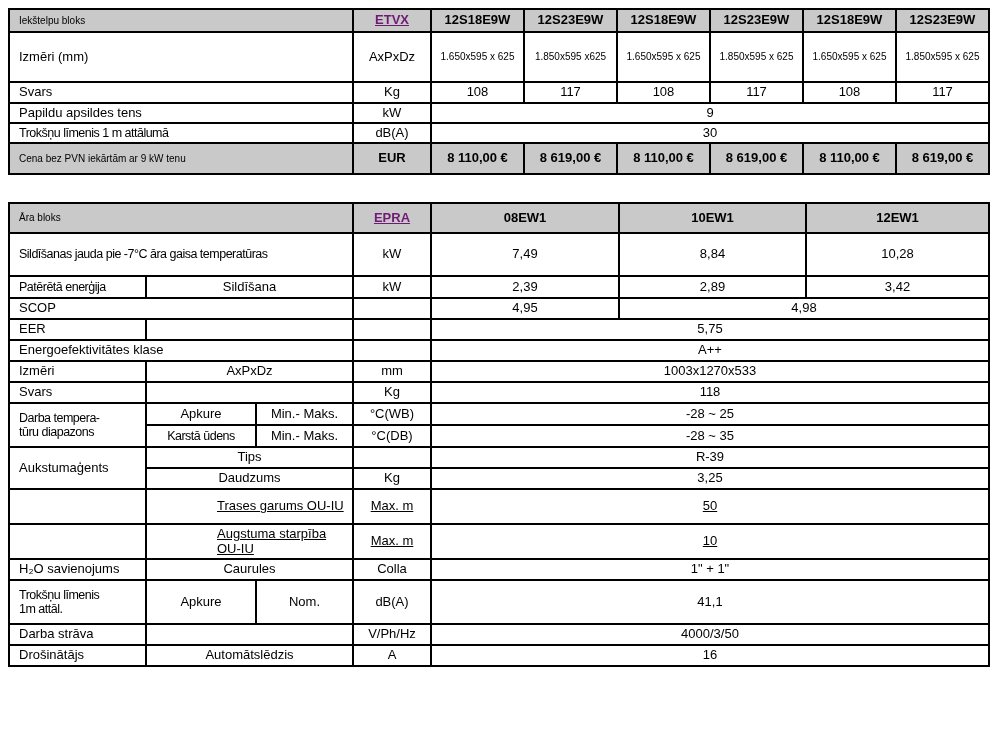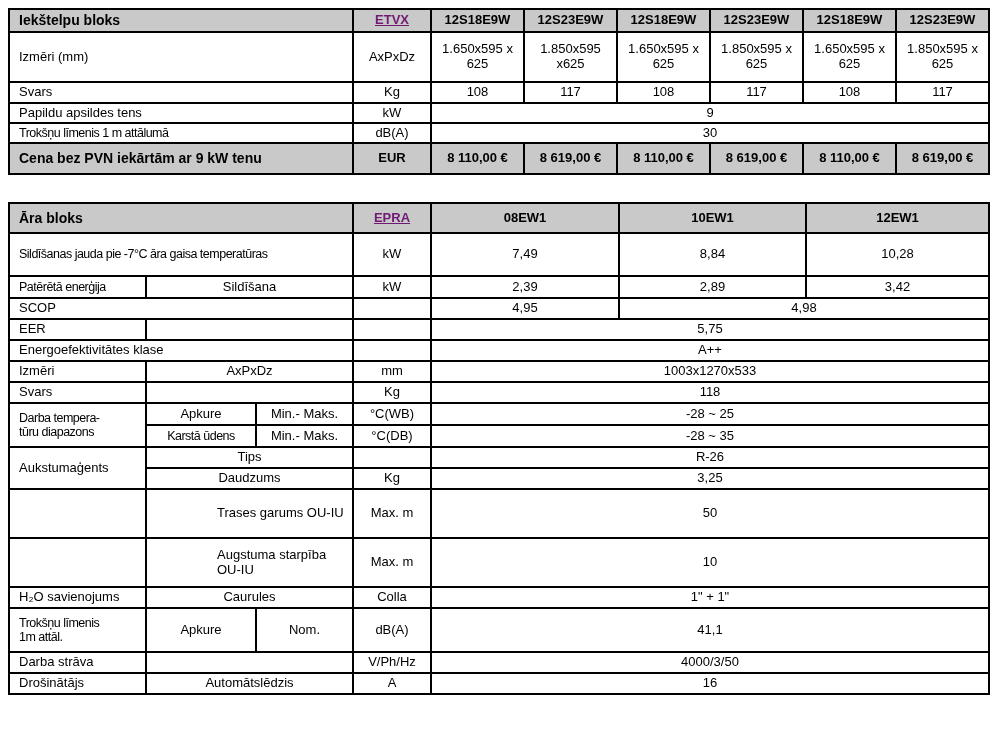--- a/index.html
+++ b/index.html
@@ -4,30 +4,30 @@
 <style>
   html,body{margin:0;padding:0;background:#fff;}
   body{width:996px;height:736px;font-family:"Liberation Sans", sans-serif;color:#000;}
   table{border-collapse:collapse;table-layout:fixed;margin-left:8px;}
   .t1{margin-top:8px;}
   .t2{margin-top:27px;}
   td{border:2px solid #000;font-size:13px;vertical-align:middle;padding:1px 3px;overflow:hidden;line-height:1.15;}
   .lbl{text-align:left;padding-left:9px;}
   .c{text-align:center;}
   .b{font-weight:bold;}
-  .title{font-size:14px;font-weight:bold;}
+  .title{font-size:10px;font-weight:normal;}
   .gray{background:#C9C9C9;}
   .narrow{font-size:12.5px;letter-spacing:-0.5px;}
-  .sm{font-size:13px;}
+  .sm{font-size:10px;}
   .pre{white-space:pre-line;}
   .indent{padding-left:70px;}
   a.lnk{color:#701a75;font-weight:bold;text-decoration:underline;cursor:pointer;}
   
   .h23{height:23px;} .h50{height:50px;} .h21{height:21px;} .h20{height:20px;} .h31{height:31px;}
-  .g30{height:30px;} .g43{height:43px;} .g22{height:22px;} .g21{height:21px;margin-left:32px;} .g35{height:49px;} .g44{height:44px;}
+  .g30{height:30px;} .g43{height:43px;} .g22{height:22px;} .g21{height:21px;margin-left:32px;} .g35{height:35px;text-decoration:underline;} .g44{height:44px;}
 </style>
 </head>
 <body>
 
 <table class="t1">
   <colgroup>
     <col style="width:344px">
       <col style="width:78px">
     <col style="width:93px">
       <col style="width:93px">
@@ -163,21 +163,21 @@
     <tr class="g22">
       <td class="c narrow">Karstā ūdens</td>
       <td class="c">Min.- Maks.</td>
       <td class="c">°C(DB)</td>
       <td class="c" colspan="3">-28 ~ 35</td>
     </tr>
     <tr class="g21">
       <td class="lbl" rowspan="2">Aukstumaģents</td>
       <td class="c" colspan="2">Tips</td>
       <td class="c"></td>
-      <td class="c" colspan="3">R-26</td>
+      <td class="c" colspan="3">R-39</td>
     </tr>
     <tr class="g21">
       <td class="c" colspan="2">Daudzums</td>
       <td class="c">Kg</td>
       <td class="c" colspan="3">3,25</td>
     </tr>
     <tr class="g35">
       <td></td>
       <td class="lbl indent" colspan="2">Trases garums OU-IU</td>
       <td class="c">Max. m</td>

